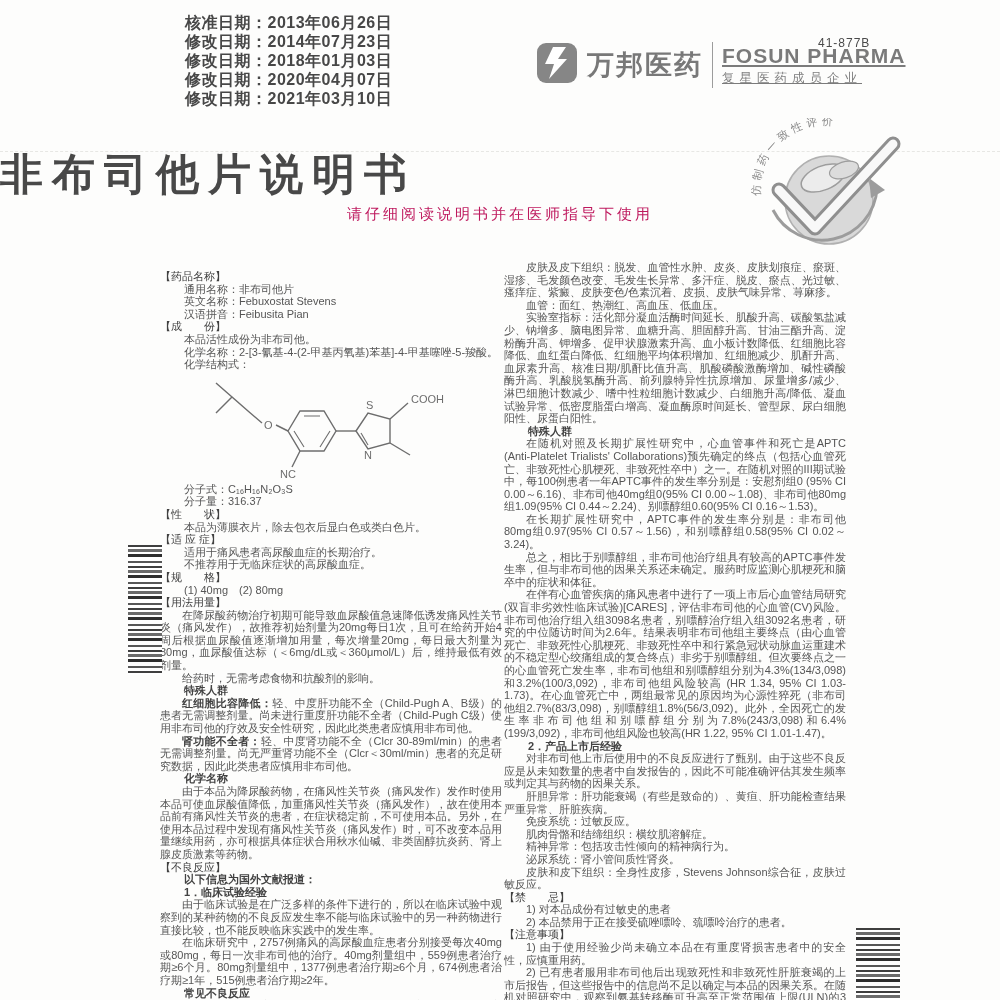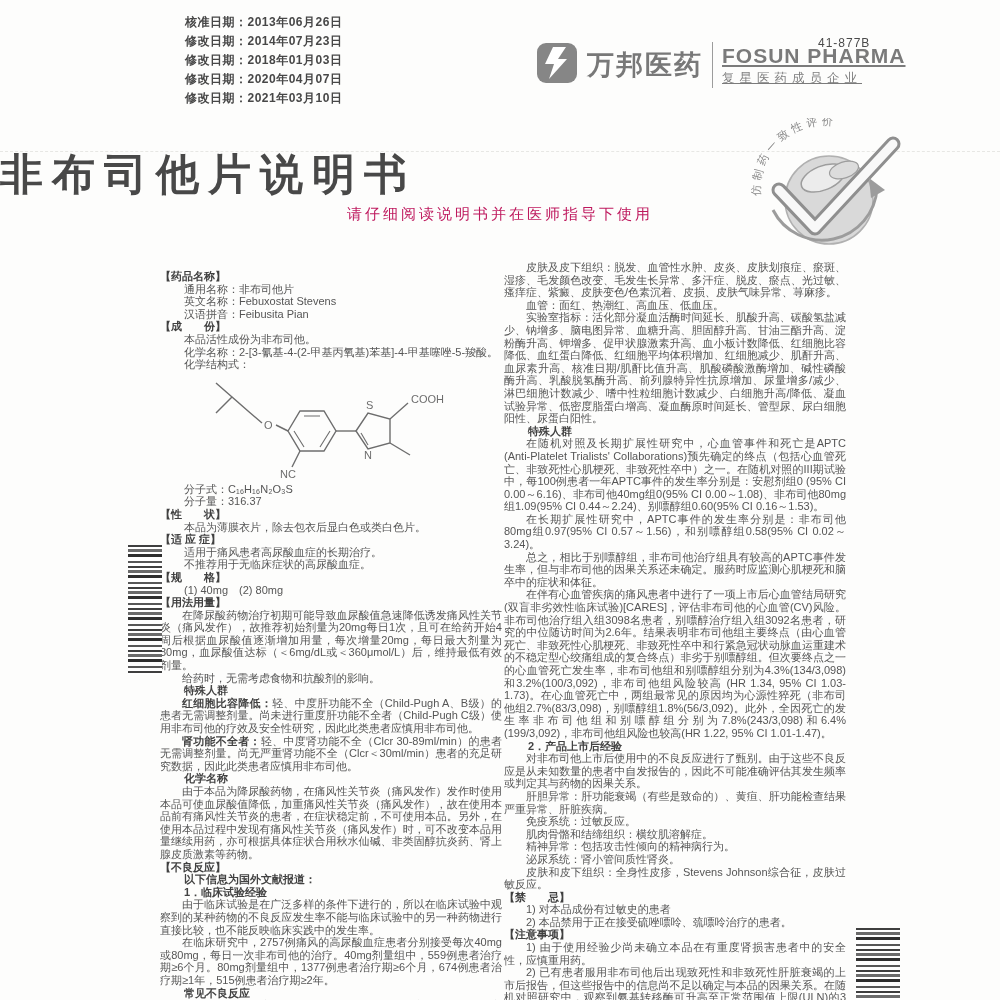--- a/index.html
+++ b/index.html
@@ -1,21 +1,21 @@
 <!DOCTYPE html>
 <html><head>
 <meta charset="utf-8">
 <style>
   html,body{margin:0;padding:0;}
   .page{position:relative;width:1000px;height:1000px;background:#fdfdfc;overflow:hidden;
         font-family:"Liberation Sans","DejaVu Sans",sans-serif;color:#555;}
   .fold-line{position:absolute;left:0;top:151px;width:100%;border-top:1px dashed #e7e7e4;}
 
   
-  .dates{position:absolute;left:185px;top:13px;font-size:12px;line-height:19px;
+  .dates{position:absolute;left:185px;top:13px;font-size:16px;line-height:19px;
          font-weight:600;color:#474747;letter-spacing:.5px;}
   .doc-code{position:absolute;left:818px;top:36px;font-size:12px;color:#4a4a4a;letter-spacing:1px;}
   .logo{position:absolute;left:536px;top:42px;display:flex;align-items:center;gap:9px;color:#7b7b7b;}
   .logo .wb-name{font-size:27px;font-weight:700;letter-spacing:2px;color:#787878;}
   .logo .sep{width:1px;height:46px;background:#9c9c9c;}
   .logo .fosun{display:flex;flex-direction:column;justify-content:center;text-decoration:underline;}
   .logo .fosun-en{font-size:21px;font-weight:700;letter-spacing:1px;color:#7a7a7a;}
   .logo .fosun-cn{font-size:12.5px;letter-spacing:5px;color:#7e7e7e;margin-top:2px;}
 
   
@@ -24,21 +24,21 @@
   .doc-subtitle{position:absolute;left:0;top:205px;width:100%;text-align:center;
                 font-size:15px;letter-spacing:3px;color:#be185d;}
 
   .stamp{position:absolute;left:745px;top:118px;}
 
   
   .col{position:absolute;width:342px;font-size:11px;line-height:12.6px;text-align:justify;}
   .col-left{left:160px;top:270px;}
   .col-right{left:504px;top:261px;}
   .col p{margin:0;}
-  .h{font-weight:700;color:#404040;}
+  .h{font-weight:400;color:#404040;}
   .ind{padding-left:24px;}
   .ti{text-indent:2em;}
   .sub{font-weight:700;color:#424242;padding-left:24px;}
   .lead{font-weight:700;color:#424242;}
 
   .chem{margin:2px 0 2px 36px;}
   .chem svg{display:block;}
 
   .barcode{position:absolute;background:repeating-linear-gradient(
       to bottom,#3f3f3f 0 2px,#fff 2px 4px,#6b6b6b 4px 7px,#fff 7px 9px,

